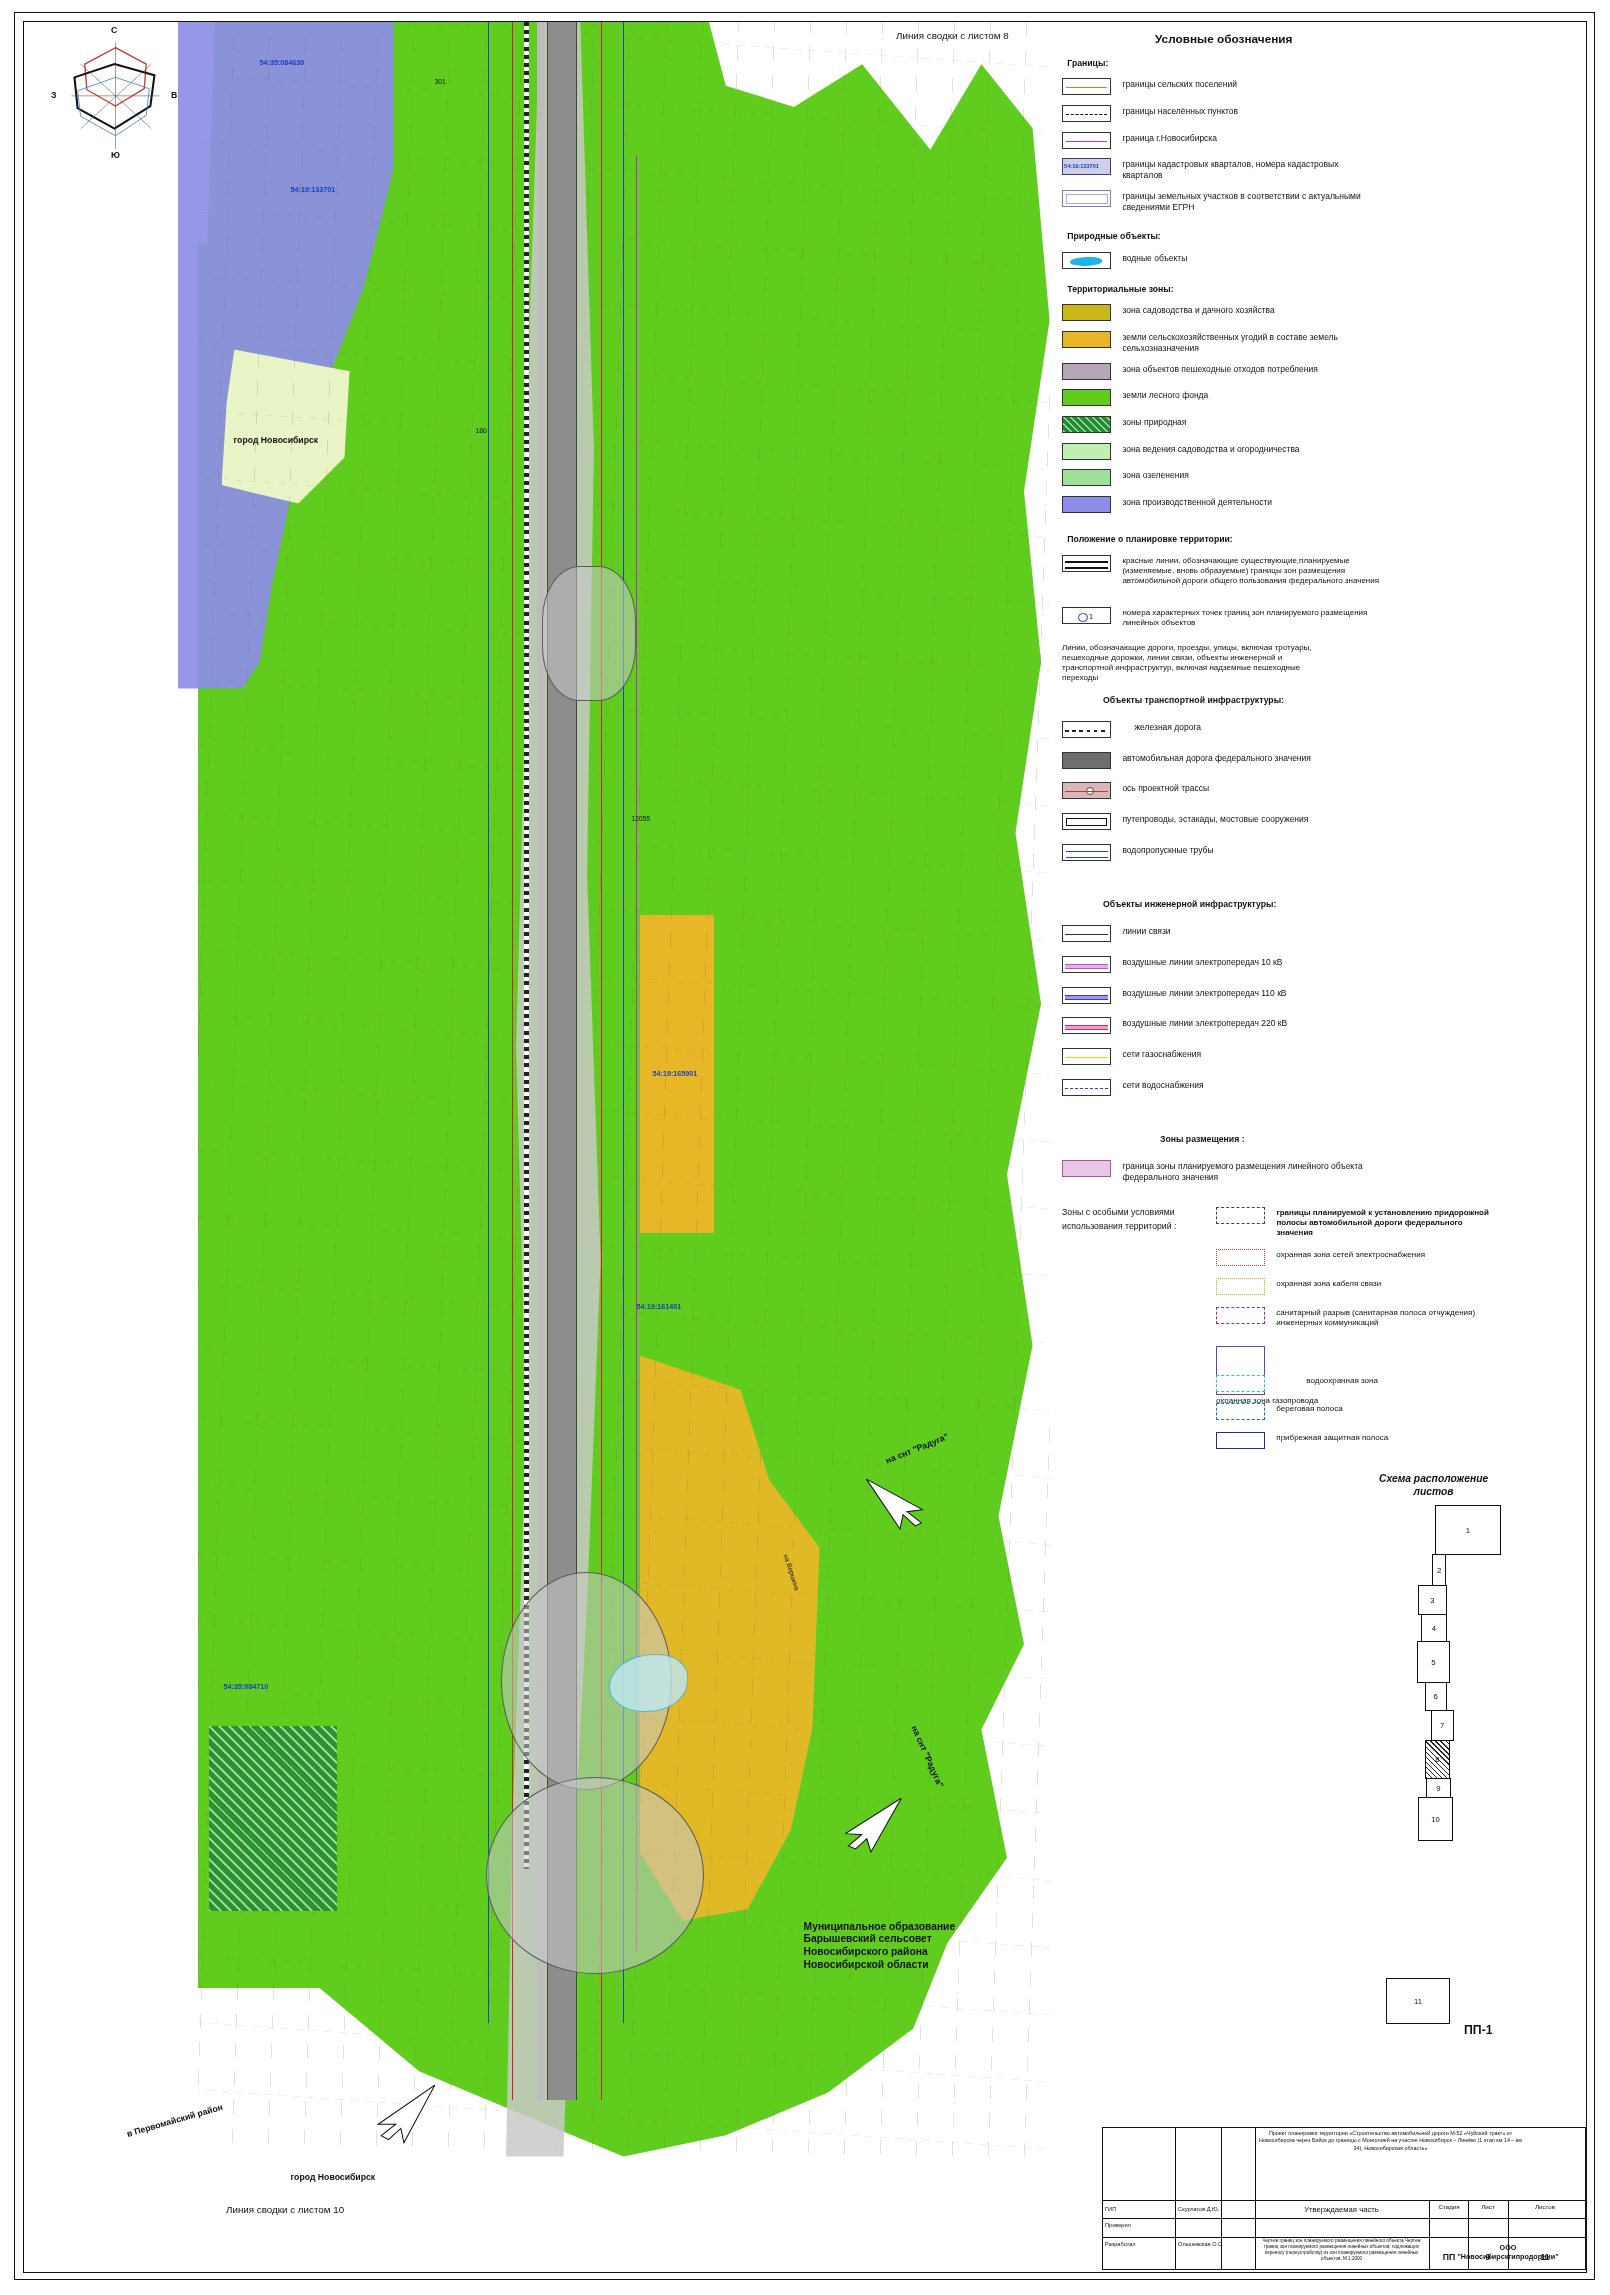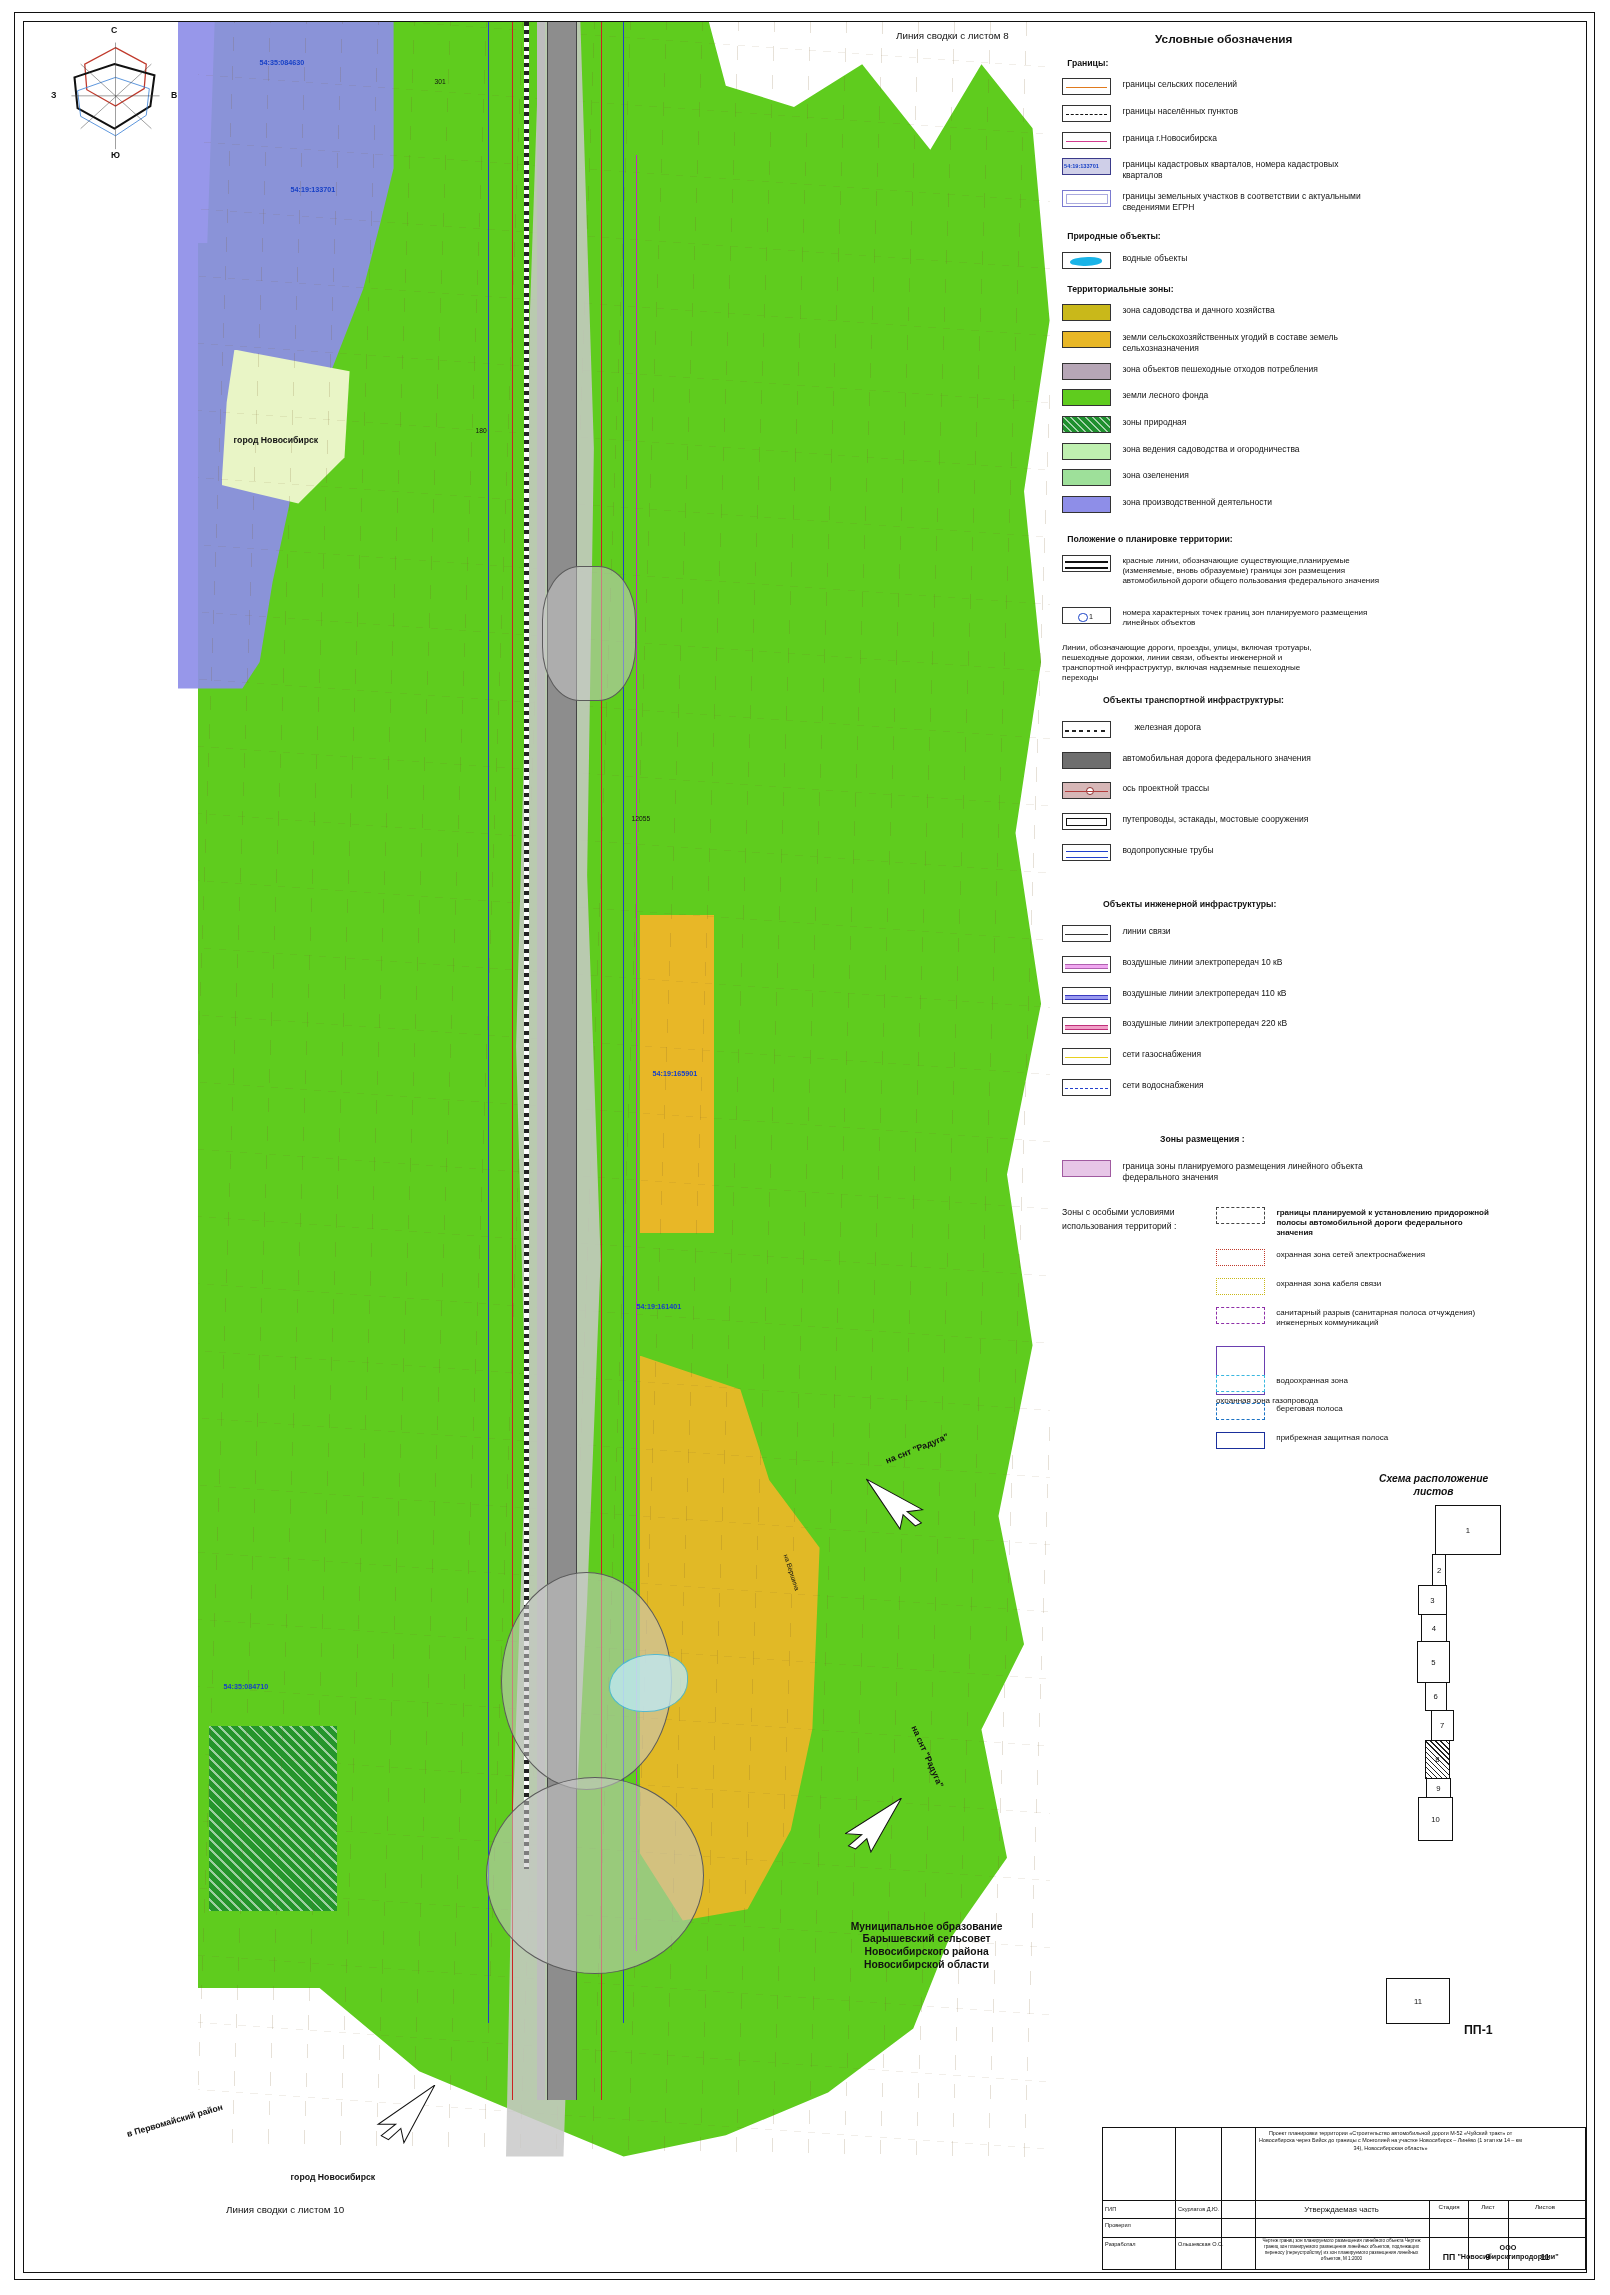--- a/index.html
+++ b/index.html
@@ -133,21 +133,20 @@
   .top-note {
     position:absolute; font-size:9.8px; color:#111; white-space:nowrap;
   }
   .bottom-note {
     position:absolute; font-size:9.8px; color:#111; white-space:nowrap;
   }
   .mo-label {
     position:absolute;
     font-size:10.3px;
     font-weight:bold;
-    text-align:center;
     line-height:1.25;
     color:#111;
   }
 
   
   .compass { position:absolute; left:54px; top:28px; width:123px; height:149px; }
   .compass svg { display:block; }
   .compass .c-letter {
     position:absolute; font-size:8.7px; font-weight:bold; color:#111;
   }
@@ -561,21 +560,21 @@
       <div class="lg-text small" style="max-width:216px;">охранная зона кабеля связи</div>
     </div>
     <div class="lg-row" style="left:159px; top:1280px;">
       <div class="lg-swatch sw-sanit"></div>
       <div class="lg-text small" style="max-width:216px;">санитарный разрыв (санитарная полоса отчуждения) инженерных коммуникаций</div>
     </div>
     <div class="lg-row" style="left:159px; top:1319px;flex-direction:column;">
       <div class="lg-swatch sw-gasohr"></div>
       <div class="lg-text small" style="max-width:216px;">охранная зона газопровода</div>
     </div>
-    <div class="lg-row" style="left:159px; top:1348px;">
+    <div class="lg-row" style="left:159px; top:1348px;gap:30px;">
       <div class="lg-swatch sw-vodoohr"></div>
       <div class="lg-text small" style="max-width:216px;">водоохранная зона</div>
     </div>
     <div class="lg-row" style="left:159px; top:1376px;">
       <div class="lg-swatch sw-bereg"></div>
       <div class="lg-text small" style="max-width:216px;">береговая полоса</div>
     </div>
     <div class="lg-row" style="left:159px; top:1405px;">
       <div class="lg-swatch sw-pribr"></div>
       <div class="lg-text small" style="max-width:216px;">прибрежная защитная полоса</div>

